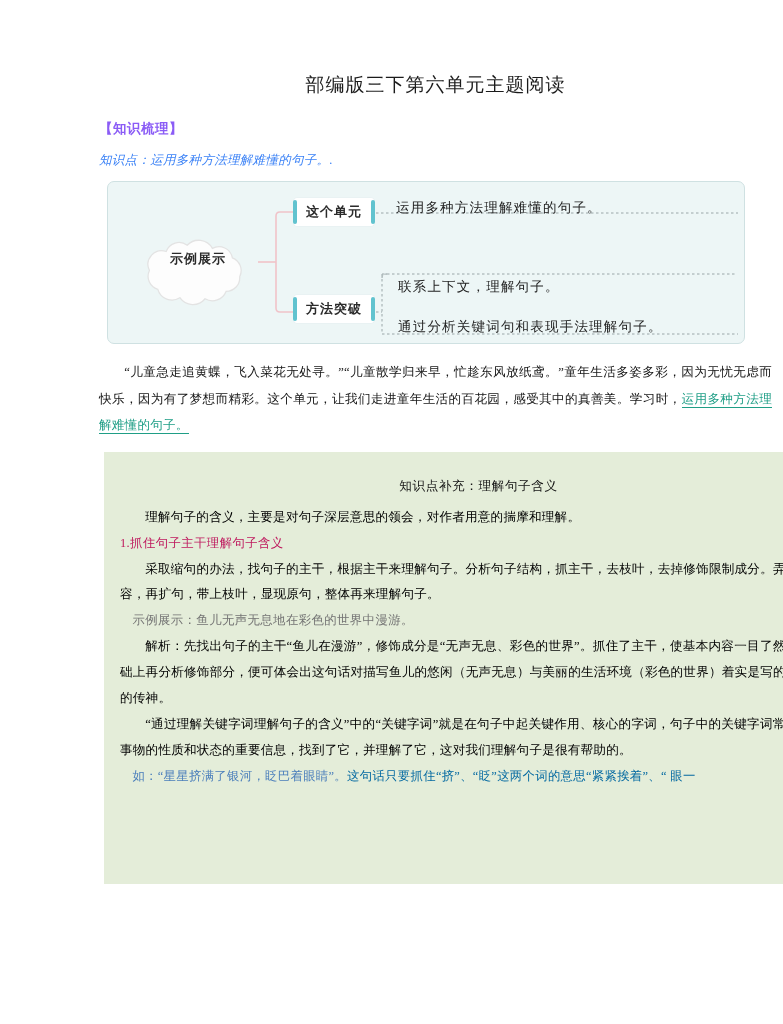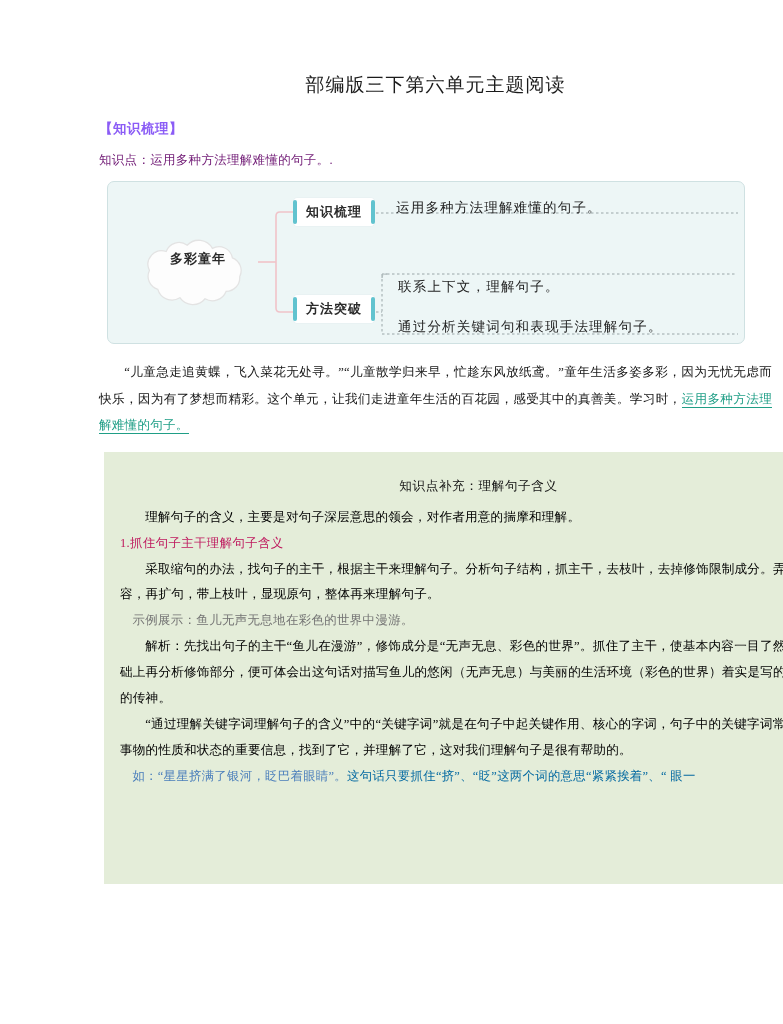--- a/index.html
+++ b/index.html
@@ -39,22 +39,23 @@
     margin-top: 22px;
     font-size: 13.5px;
     font-weight: bold;
     color: #8b5cf6;
     letter-spacing: 0.5px;
   }
 
   .kp-line {
     margin-top: 14px;
     font-size: 12.5px;
-    color: #701a75;
+    color: #3b82f6;
     letter-spacing: 0.3px;
+    font-style: italic;
   }
 
   
   .figure {
     position: relative;
     margin-top: 12px;
     margin-left: 8px;
     width: 638px;
     height: 163px;
     background: #edf6f6;
@@ -231,23 +232,23 @@
                  a13 13 0 0 1 7 18
                  a13 13 0 0 1 -13 14
                  a14 14 0 0 1 -20 7
                  a15 15 0 0 1 -24 -1
                  a14 14 0 0 1 -21 -8
                  a13 13 0 0 1 -8 -18
                  a13 13 0 0 1 16 -18 z" fill="#fdfdfd" stroke="#e3e3e3" stroke-width="1.2" transform="translate(12,38) scale(1.05)"></path>
       </g>
     </svg>
 
-    <div class="cloud-label">多彩童年</div>
-
-    <div class="node node-reading">知识梳理</div>
+    <div class="cloud-label">示例展示</div>
+
+    <div class="node node-reading">这个单元</div>
     <div class="node node-method">方法突破</div>
 
     <div class="leaf leaf-1">运用多种方法理解难懂的句子。</div>
     <div class="leaf leaf-2">联系上下文，理解句子。</div>
     <div class="leaf leaf-3">通过分析关键词句和表现手法理解句子。</div>
   </div>
 
   <p class="para"><span>“儿童急走追黄蝶，飞入菜花无处寻。”“儿童散学归来早，忙趁东风放纸鸢。”童年生活多姿多彩，因为无忧无虑而快乐，因为有了梦想而精彩。这个单元，让我们走进童年生活的百花园，感受其中的真善美。学习时，</span><span class="hl-underline">运用多种方法理解难懂的句子。</span></p>
 
 

